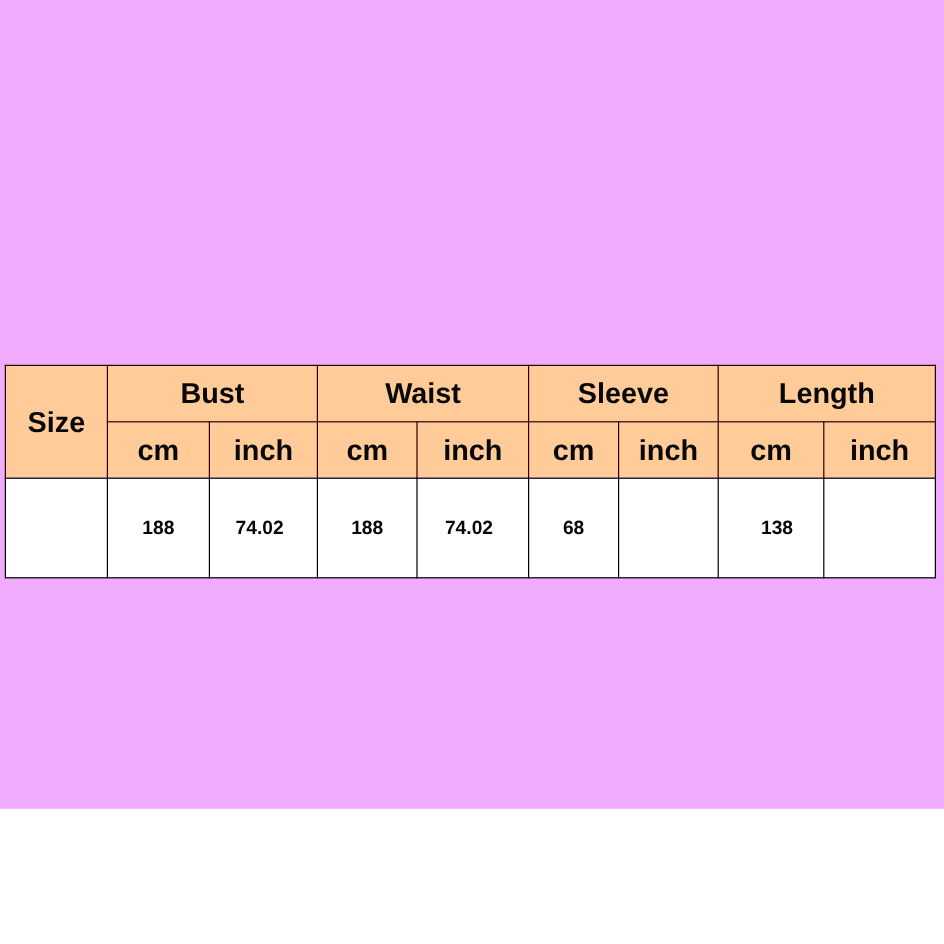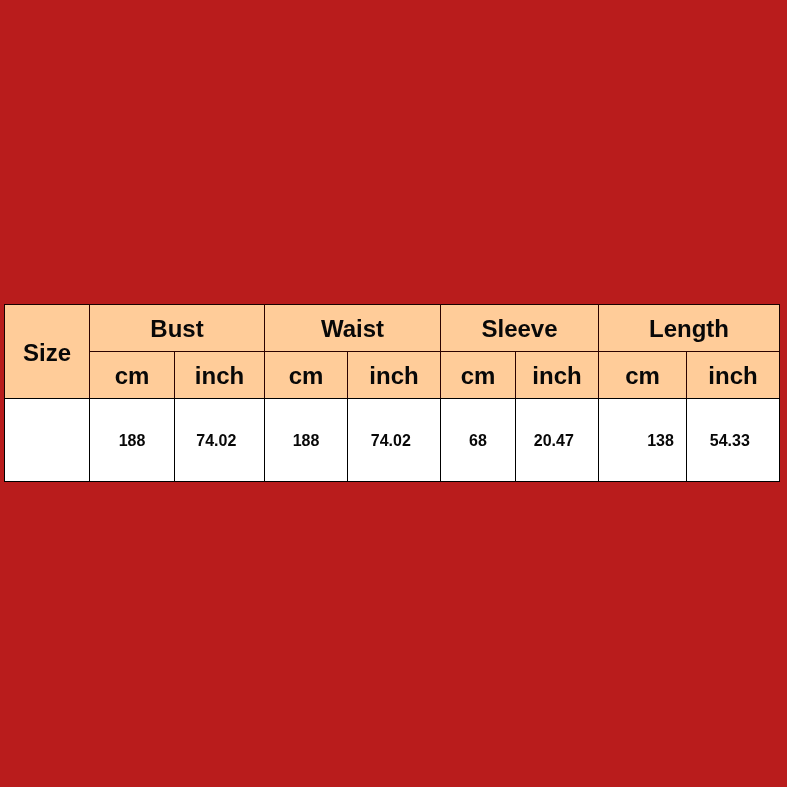--- a/index.html
+++ b/index.html
@@ -10,22 +10,22 @@
     height: 787px;
     background: #ffffff;
     overflow: hidden;
   }
   body {
     font-family: "Liberation Sans", sans-serif;
   }
   #page {
     position: relative;
     width: 787px;
-    height: 787px;
-    background: #b91c1c;
+    height: 674px;
+    background: #f0abfc;
   }
   #chart {
     position: absolute;
     left: 0;
     top: 0;
     width: 787px;
     height: 787px;
   }
   .fill { position: absolute; }
   .hdr-fill { background: #ffcc99; }
@@ -125,28 +125,22 @@
     </div>
     <div class="cell t-val" style="left:265px; top:399px; width:82px; height:82px;">
       <span>188</span>
     </div>
     <div class="cell t-val" style="left:348px; top:399px; width:92px; height:82px;">
       <span class="nudge-left-3">74.02</span>
     </div>
     <div class="cell t-val" style="left:441px; top:399px; width:74px; height:82px;">
       <span>68</span>
     </div>
-    <div class="cell t-val" style="left:516px; top:399px; width:82px; height:82px;">
-      <span class="nudge-left-3">20.47</span>
-    </div>
-    <div class="cell t-val" style="left:617px; top:399px; width:87px; height:82px;text-align:center;">
+    <div class="cell t-val" style="left:604px; top:399px; width:87px; height:82px;text-align:center;">
       <span>138</span>
-    </div>
-    <div class="cell t-val" style="left:687px; top:399px; width:92px; height:82px;">
-      <span class="nudge-left-3">54.33</span>
     </div>
 
     <div class="hline ldark" style="left:4px; top:304px; width:776px;"></div>
     <div class="hline" style="left:89px; top:351px; width:691px;"></div>
     <div class="hline lblack" style="left:4px; top:398px; width:776px;"></div>
     <div class="hline lblack" style="left:4px; top:481px; width:776px;"></div>
 
     <div class="vline ldark" style="left:4px;   top:304px; height:95px;"></div>
     <div class="vline" style="left:89px;  top:304px; height:95px;"></div>
     <div class="vline" style="left:174px; top:351px; height:48px;"></div>

